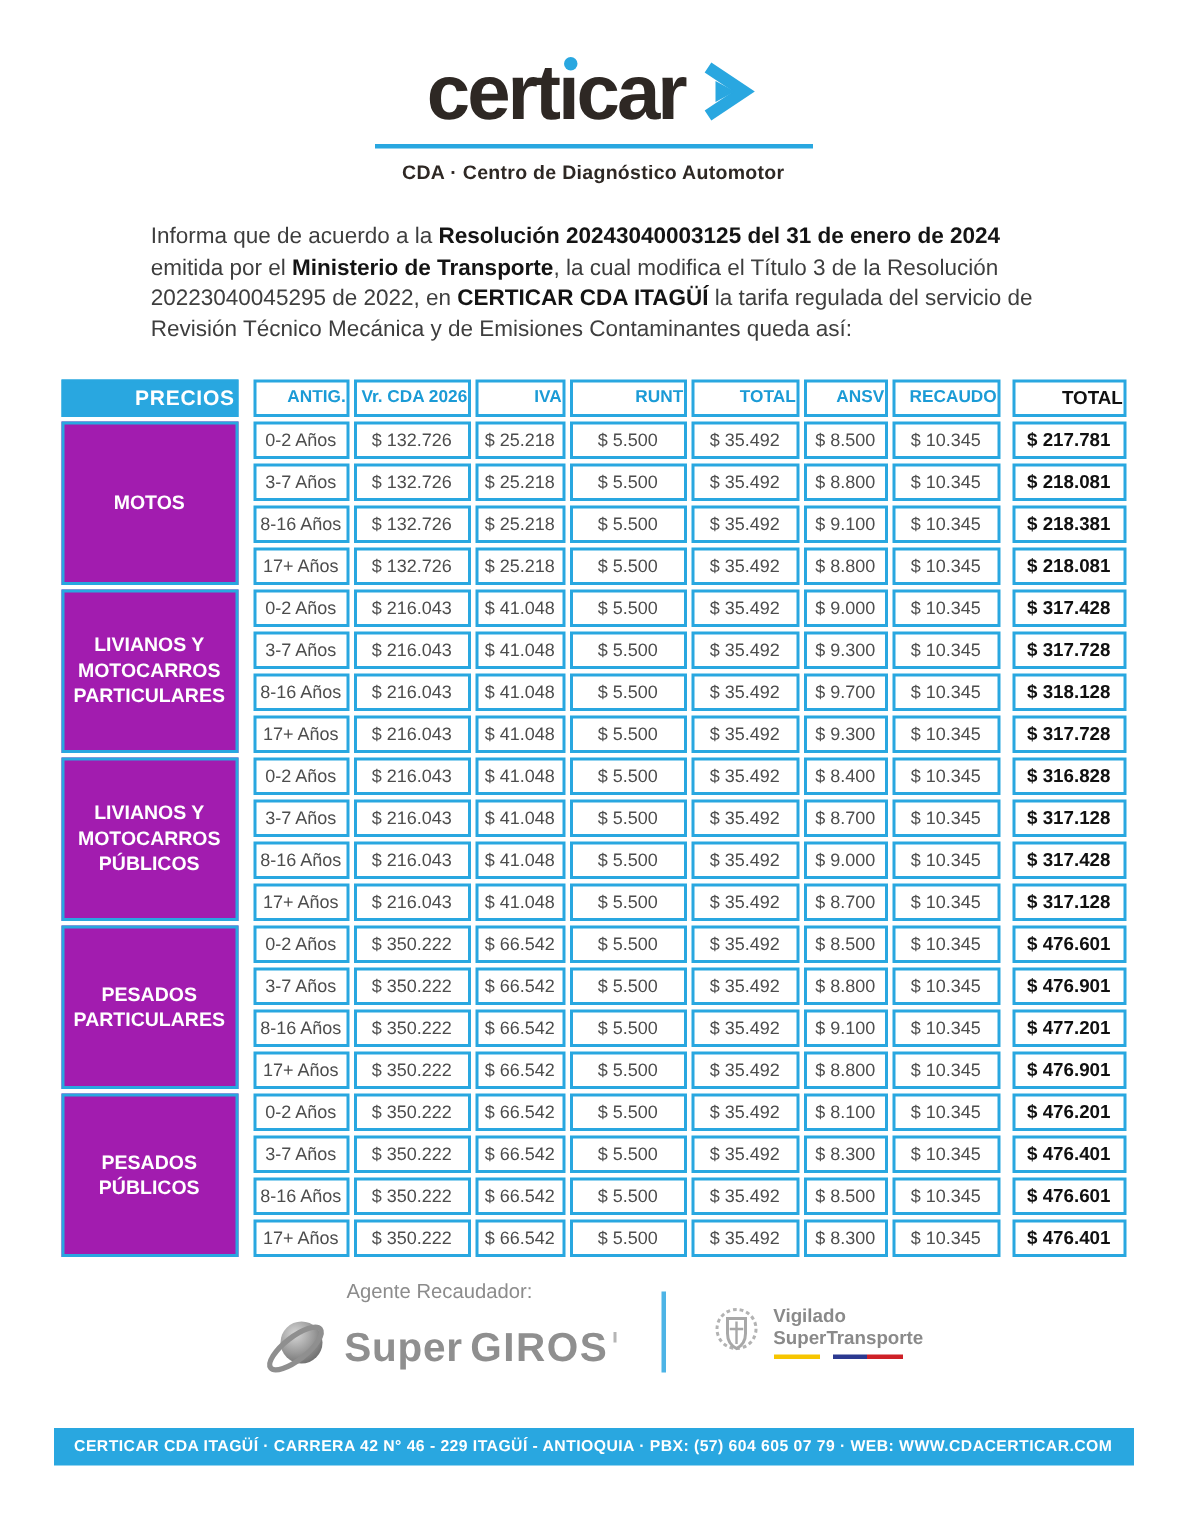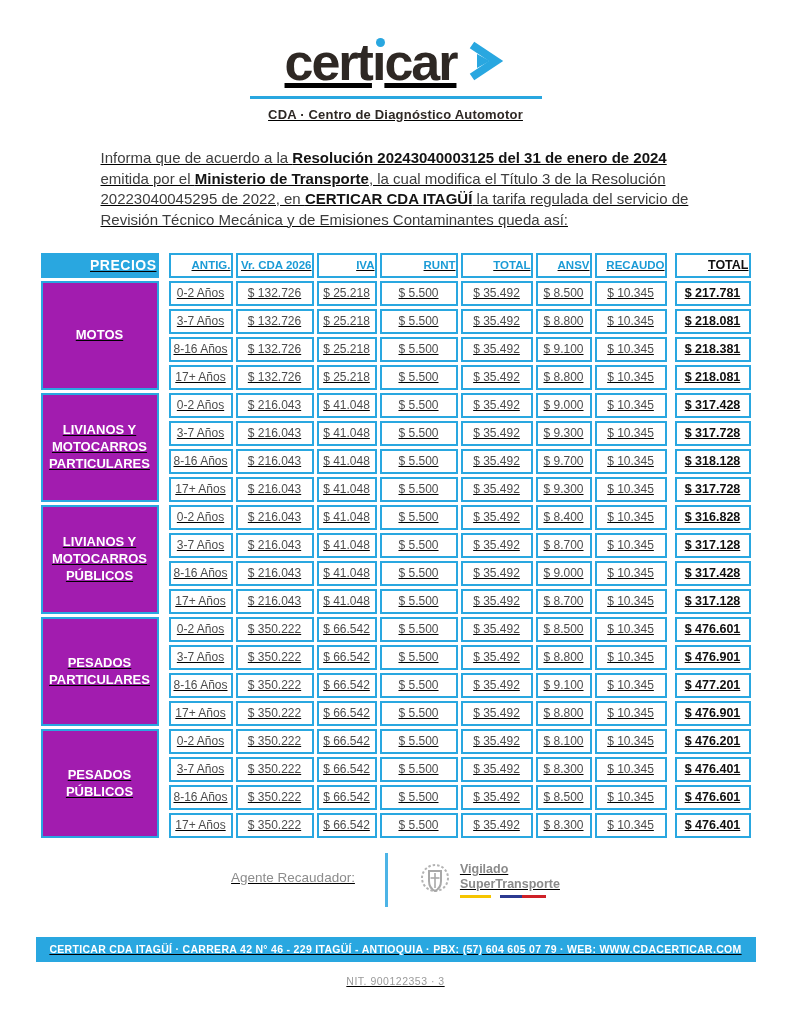--- a/index.html
+++ b/index.html
@@ -1,18 +1,18 @@
 <!DOCTYPE html>
 <html><head>
 <meta charset="utf-8">
 <style>
   html,body { margin:0; padding:0; background:#ffffff; }
   body { font-family:"Liberation Sans", sans-serif; }
   .page { width:745px; height:1024px; margin:0 auto; background:#fff; box-sizing:border-box;
-          padding-top:36px; overflow:hidden;text-decoration:underline; }
+          padding-top:36px; overflow:hidden; }
 
   
   .logo-row { display:flex; align-items:center; justify-content:center; }
   .logo-text { font-size:52px; font-weight:bold; color:#2e2824; letter-spacing:-2px; line-height:1; }
   .logo-i { position:relative; display:inline-block; }
   .logo-i .i-dot { position:absolute; left:4px; top:2px; width:9px; height:9px; border-radius:50%;
                    background:#29a7e0; }
   .logo-arrow { margin-left:10px; margin-top:-2px; }
   .logo-rule { width:292px; height:3px; background:#29a7e0; margin:8px auto 8px; }
   .tagline { text-align:center; font-weight:bold; font-size:13px; color:#2e2824; letter-spacing:0.2px; }
@@ -337,35 +337,49 @@
           <td class="val">$ 10.345</td>
           <td class="sp"></td>
           <td class="total">$ 476.401</td>
         </tr>
       </tbody>
   </table>
 
   <section class="collector">
     <div class="collector-left">
       <div class="collector-label">Agente Recaudador:</div>
+      <div class="supergiros">
+        <svg width="48" height="48" viewBox="0 0 48 48">
+          <defs>
+            <radialGradient id="sgGlobe" cx="35%" cy="30%" r="75%">
+              <stop offset="0%" stop-color="#d6d6d6"></stop>
+                <stop offset="60%" stop-color="#9a9a9a"></stop>
+                <stop offset="100%" stop-color="#6f6f6f"></stop>
+            </radialGradient>
+          </defs>
+          <circle cx="26" cy="21" r="14" fill="url(#sgGlobe)"></circle>
+          <ellipse cx="22" cy="25" rx="21" ry="7.5" fill="none" stroke="#8f8f8f" stroke-width="3.5" transform="rotate(-38 22 25)"></ellipse>
+        </svg>
+        <span class="sg-word"><span>Super</span><span class="g2">GIROS</span></span>
+        <span class="sg-tm"></span>
+      </div>
     </div>
     <div class="v-divider"></div>
     <div class="vigilado">
       <svg width="34" height="38" viewBox="0 0 34 38">
         <circle cx="17" cy="17" r="13" fill="none" stroke="#b3b3b3" stroke-width="2" stroke-dasharray="2.5 2"></circle>
         <path d="M11 10 h12 v10 q0 7 -6 10 q-6 -3 -6 -10 Z" fill="none" stroke="#a8a8a8" stroke-width="2"></path>
         <line x1="17" y1="12" x2="17" y2="27" stroke="#a8a8a8" stroke-width="1.6"></line>
         <line x1="12.5" y1="17" x2="21.5" y2="17" stroke="#a8a8a8" stroke-width="1.6"></line>
       </svg>
       <div class="vig-text">
         <div>Vigilado</div>
         <div>SuperTransporte</div>
         <div class="flag-strip"></div>
       </div>
     </div>
   </section>
 
   <footer>
     <div class="footer-bar">CERTICAR CDA ITAGÜÍ   ·   CARRERA 42 N° 46 - 229  ITAGÜÍ - ANTIOQUIA   ·   PBX: (57) 604 605 07 79   ·   WEB: WWW.CDACERTICAR.COM</div>
-    <div class="nit">NIT. 900122353 · 3</div>
   </footer>
 
 </div>
 
 </body></html>

